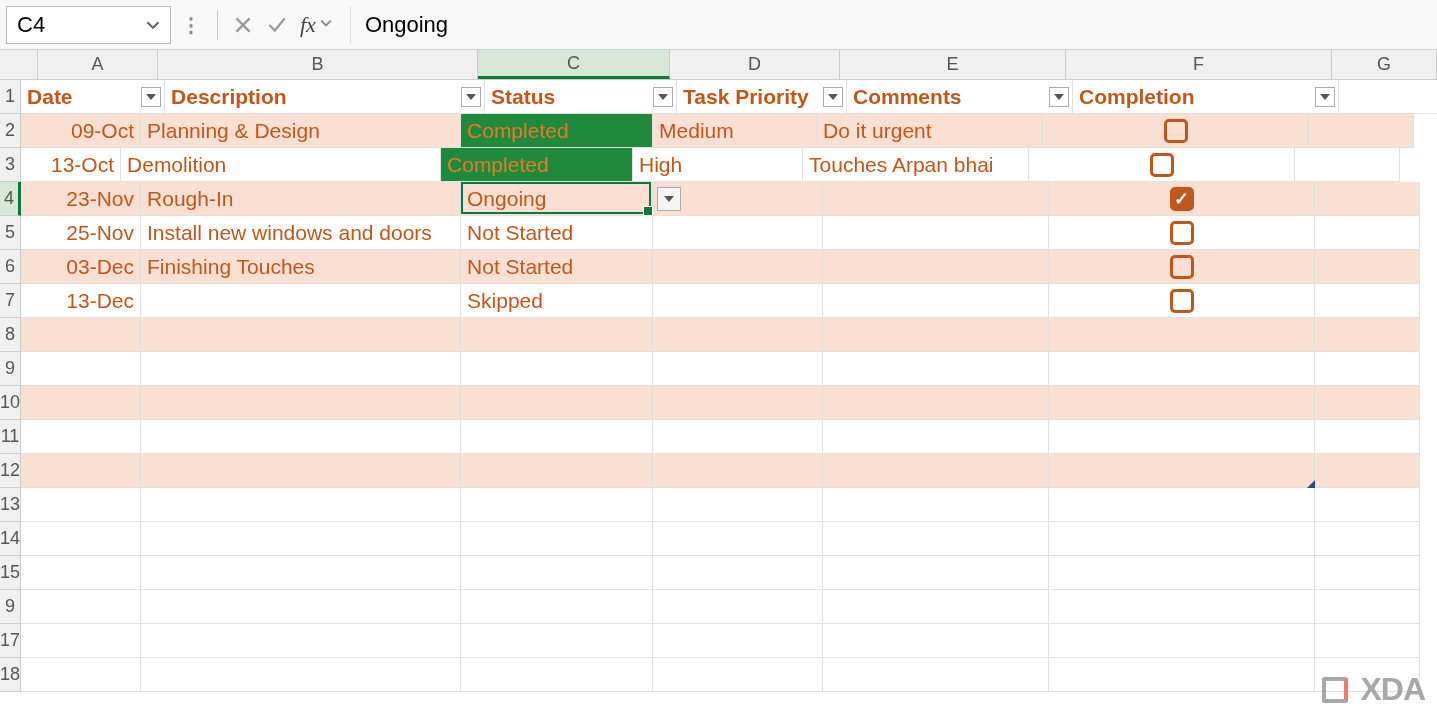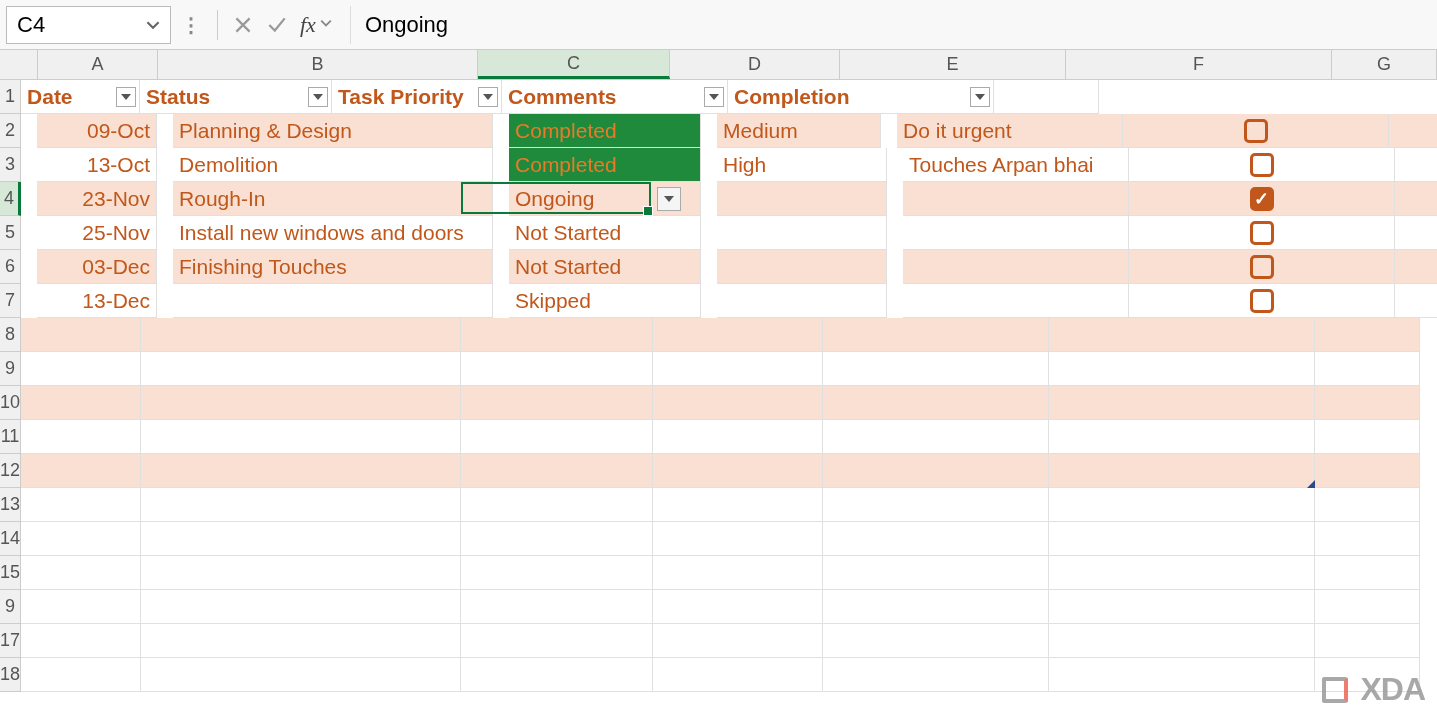--- a/index.html
+++ b/index.html
@@ -27,21 +27,21 @@
   .rh.sel { background: #d8e8d8; border-right: 3px solid #0a7a3a; }
   
   .cells { position: relative; flex: 1; }
   .row { display: flex; height: 34px; }
   .cell { border-right: 1px solid #e0e0e0; border-bottom: 1px solid #e0e0e0; padding: 0 6px; display: flex; align-items: center; font-size: 21px; color: #333; overflow: hidden; white-space: nowrap; position: relative; }
   
   .row.h .cell { color: #c1571a; font-weight: 600; background: #fff; }
   .row.stripe .cell { background: #f9e0d2; }
   .cell.right { justify-content: flex-end; }
   .cell.center { justify-content: center; }
-  .cell.orange { color: #c1571a; margin-left: 16px; }
+  .cell.orange { color: #c1571a; }
   .cell.green { background: #1f8a3b !important; color: #e87a2a; }
   
   .filter-btn { position: absolute; right: 3px; top: 50%; transform: translateY(-50%); width: 20px; height: 20px; border: 1px solid #aaa; background: #fff; display: flex; align-items: center; justify-content: center; }
   .filter-btn::after { content: ''; border-left: 5px solid transparent; border-right: 5px solid transparent; border-top: 6px solid #555; }
   
   .dd-handle { position: absolute; width: 24px; height: 24px; border: 1px solid #aaa; background: #f5f5f5; display: flex; align-items: center; justify-content: center; z-index: 5; }
   .dd-handle::after { content: ''; border-left: 5px solid transparent; border-right: 5px solid transparent; border-top: 6px solid #555; }
   
   .checkbox { width: 24px; height: 24px; border: 3px solid #c1571a; border-radius: 5px; display: flex; align-items: center; justify-content: center; }
   .checkbox.checked { background: #c1571a; }
@@ -119,40 +119,41 @@
         <div class="rh">12</div>
         <div class="rh">13</div>
         <div class="rh">14</div>
         <div class="rh">15</div>
         <div class="rh">9</div>
         <div class="rh">17</div>
         <div class="rh">18</div>
       </div>
     <div class="cells" id="cells">
         <div class="row h">
-          <div class="cell " style="width: 119px;">Date<div class="filter-btn"></div></div>
+          <div class="cell " style="width: 144px;">Date<div class="filter-btn"></div></div>
+          <div class="cell " style="width: 320px;">Description<div class="filter-btn"></div></div>
           <div class="cell " style="width: 192px;">Status<div class="filter-btn"></div></div>
           <div class="cell " style="width: 170px;">Task Priority<div class="filter-btn"></div></div>
           <div class="cell " style="width: 226px;">Comments<div class="filter-btn"></div></div>
           <div class="cell " style="width: 266px;">Completion<div class="filter-btn"></div></div>
           <div class="cell " style="width: 105px;"></div>
         </div>
         <div class="row stripe">
           <div class="cell right orange" style="width: 120px;">09-Oct</div>
           <div class="cell orange" style="width: 320px;">Planning &amp; Design</div>
           <div class="cell orange green" style="width: 192px;">Completed</div>
           <div class="cell orange" style="width: 164px;">Medium</div>
           <div class="cell orange" style="width: 226px;">Do it urgent</div>
           <div class="cell center" style="width: 266px;">
             <div class="checkbox"></div>
           </div>
           <div class="cell " style="width: 105px;"></div>
         </div>
         <div class="row ">
-          <div class="cell right orange" style="width: 120px;">13-Oct</div>
+          <div class="cell right orange" style="width: 100px;">13-Oct</div>
           <div class="cell orange" style="width: 320px;">Demolition</div>
           <div class="cell orange green" style="width: 192px;">Completed</div>
           <div class="cell orange" style="width: 170px;">High</div>
           <div class="cell orange" style="width: 226px;">Touches Arpan bhai</div>
           <div class="cell center" style="width: 266px;">
             <div class="checkbox"></div>
           </div>
           <div class="cell " style="width: 105px;"></div>
         </div>
         <div class="row stripe">

